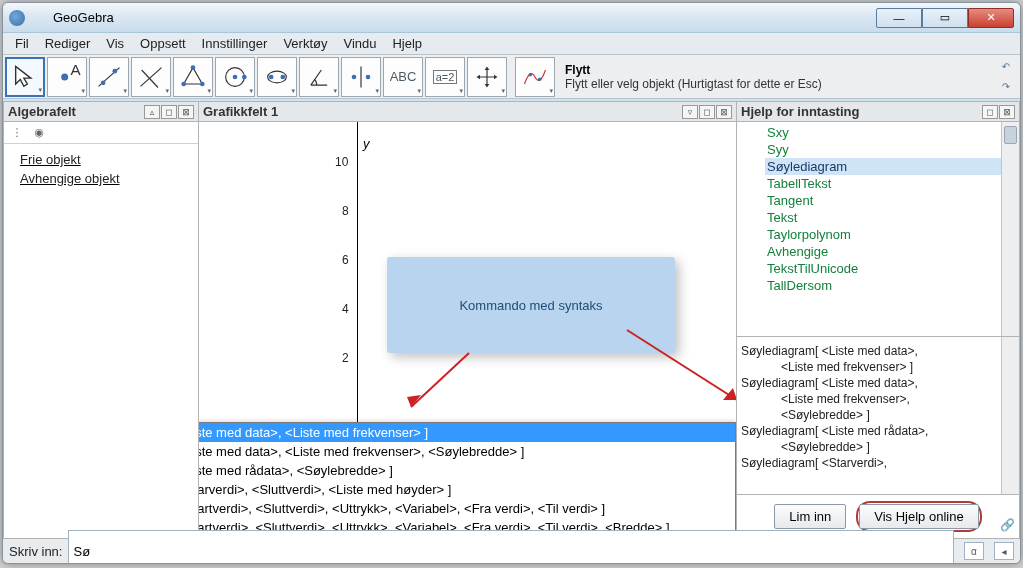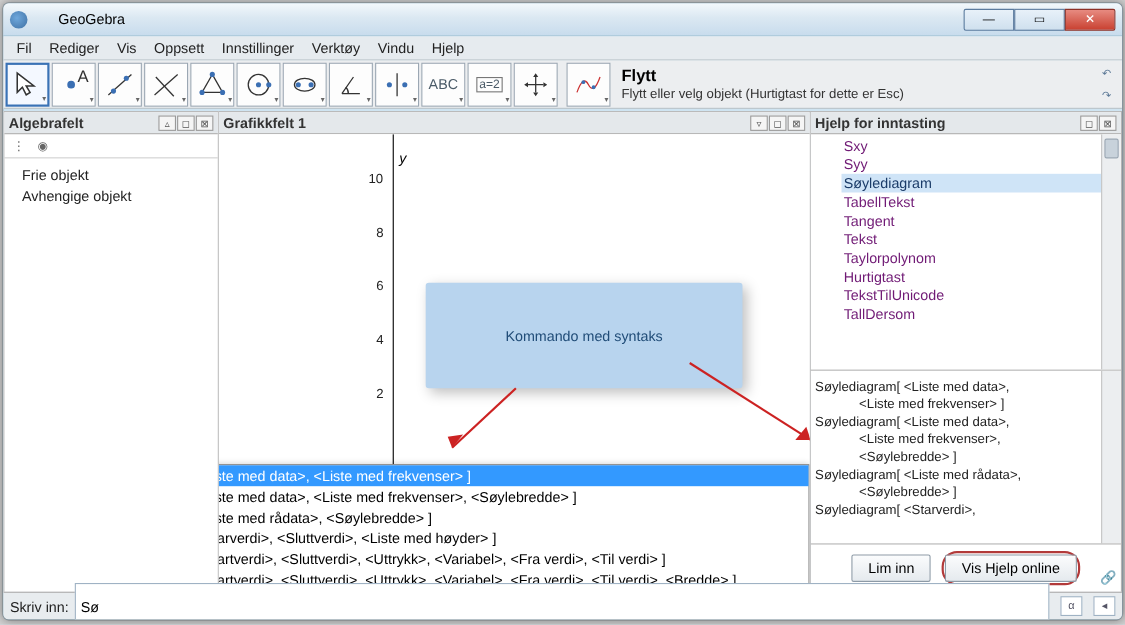--- a/index.html
+++ b/index.html
@@ -18,54 +18,54 @@
 .menubar { height:22px; background:#e6ebef; border-bottom:1px solid #b9c3c9; display:flex; align-items:stretch; padding: 0 4px; }
 .menubar .mi { padding: 3px 8px; color:#222; cursor:default; }
 
 .toolbar { height:44px; background:#eceef0; border-bottom:1px solid #b9c3c9; display:flex; align-items:center; padding:2px; gap:2px; }
 .tbtn { width:40px; height:40px; border:1px solid #9ba7b3; background:#fdfdfd; display:flex; align-items:center; justify-content:center; font-size:14px; color:#4b5b68; position:relative; }
 .tbtn.sel { border:2px solid #3a72b5; background:#f4f8ff; }
 .tbtn .dd { position:absolute; right:1px; bottom:1px; font-size:7px; color:#666; }
 .tbtn svg { width:28px; height:28px; }
 
 .tdesc { margin-left:8px; }
-.tdesc .ttitle { font-weight:bold; font-size:15px; }
+.tdesc .ttitle { font-weight:bold; font-size:12px; }
 .tdesc .tsub { font-size:12px; color:#333; }
 .tright { margin-left:auto; display:flex; flex-direction:column; gap:2px; padding-right:2px; }
 .tright .tb { width:20px; height:18px; display:flex; align-items:center; justify-content:center; font-size:10px; color:#5b7896; }
 
 .workarea { position:absolute; top:98px; left:0; right:0; bottom:24px; display:flex; }
 
 .panel { background:#fff; border:1px solid #b3b3b3; display:flex; flex-direction:column; }
 .panel-head { background:#e4e8eb; border-bottom:1px solid #b3b3b3; padding:2px 4px; display:flex; align-items:center; }
 .panel-head .ptitle { font-weight:bold; color:#333; }
 .panel-head .pctrls { margin-left:auto; display:flex; gap:1px; }
 .pctrl { width:16px; height:14px; border:1px solid #999; background:#f5f5f5; font-size:9px; display:flex; align-items:center; justify-content:center; color:#555; }
 
 .alg { width:196px; }
 .alg-sub { height:22px; border-bottom:1px solid #d0d0d0; display:flex; align-items:center; gap:8px; padding:0 6px; }
 .alg-sub .ico { width:14px; height:14px; display:flex; align-items:center; justify-content:center; font-size:11px; color:#666; }
-.alg-body { padding: 6px 16px; }
+.alg-body { padding: 6px 16px; text-decoration: underline; }
 .alg-item { padding:2px 0; color:#222; }
 
 .graph { flex:1; border-left:none; position:relative; }
 .graph-canvas { flex:1; position:relative; background:#fff; overflow:hidden; }
 .axis-y { position:absolute; left:158px; top:0; bottom:0; width:1px; background:#000; }
 .tick { position:absolute; font-size:12px; color:#222; }
 .ylabel { position:absolute; left:164px; top:14px; font-style:italic; }
 
 .callout { position:absolute; left:188px; top:135px; width:288px; height:96px; background:#b8d4ee; border-radius:3px; box-shadow: 4px 4px 12px rgba(0,0,0,0.25); display:flex; align-items:center; justify-content:center; text-align:center; font-size:22px; color:#214d78; }
 
 .suggest { position:absolute; left:-114px; right:0; bottom:0; background:#fff; border:1px solid #7a7a7a; box-shadow: 0 -1px 5px rgba(0,0,0,0.15); }
 .suggest-row { padding:2px 4px; white-space:nowrap; overflow:hidden; }
 .suggest-row.sel { background:#3399ff; color:#fff; }
 
 .help { width:283px; border-left:none; }
 .help-list { flex:1; overflow:hidden; padding: 2px 0 2px 28px; position:relative; }
-.help-list .hi { padding:1px 2px; color:#701a75; }
+.help-list .hi { padding:1px 2px; color:#15803d; }
 .help-list .hi.sel { background:#cfe4f7; color:#1a3b68; }
 .help-scroll { position:absolute; right:0; top:0; bottom:0; width:18px; background:#eceef0; border-left:1px solid #c4c4c4; }
 .help-scroll .thumb { position:absolute; left:2px; right:2px; top:4px; height:18px; background:#c8d2db; border:1px solid #9aa7b3; border-radius:2px; }
 
 .syntax { border-top:1px solid #b3b3b3; min-height:158px; padding:6px 4px 4px 4px; position:relative; overflow:hidden; }
 .syntax-scroll { position:absolute; right:0; top:0; bottom:0; width:18px; background:#eceef0; border-left:1px solid #c4c4c4; }
 .syn-line { font-size:12px; color:#222; padding:1px 0; }
 
 .help-btns { border-top:1px solid #b3b3b3; padding:6px; display:flex; gap:10px; justify-content:center; align-items:center; position:relative; }
 .btn { border:1px solid #8d9aa6; background:linear-gradient(#fbfcfd,#e5eaee); padding:4px 14px; border-radius:2px; }
@@ -281,21 +281,21 @@
         </div>
       </div>
       <div class="help-list">
         <div class="hi">Sxy</div>
         <div class="hi">Syy</div>
         <div class="hi sel">Søylediagram</div>
         <div class="hi">TabellTekst</div>
         <div class="hi">Tangent</div>
         <div class="hi">Tekst</div>
         <div class="hi">Taylorpolynom</div>
-        <div class="hi">Hurtigtast</div>
+        <div class="hi">Avhengige</div>
         <div class="hi">TekstTilUnicode</div>
         <div class="hi">TallDersom</div>
         <div class="help-scroll">
             <div class="thumb"></div>
           </div>
       </div>
       <div class="syntax">
         <div class="syn-line">Søylediagram[ &lt;Liste med data&gt;,</div>
         <div class="syn-line" style="padding-left:40px">&lt;Liste med frekvenser&gt; ]</div>
         <div class="syn-line">Søylediagram[ &lt;Liste med data&gt;,</div>

